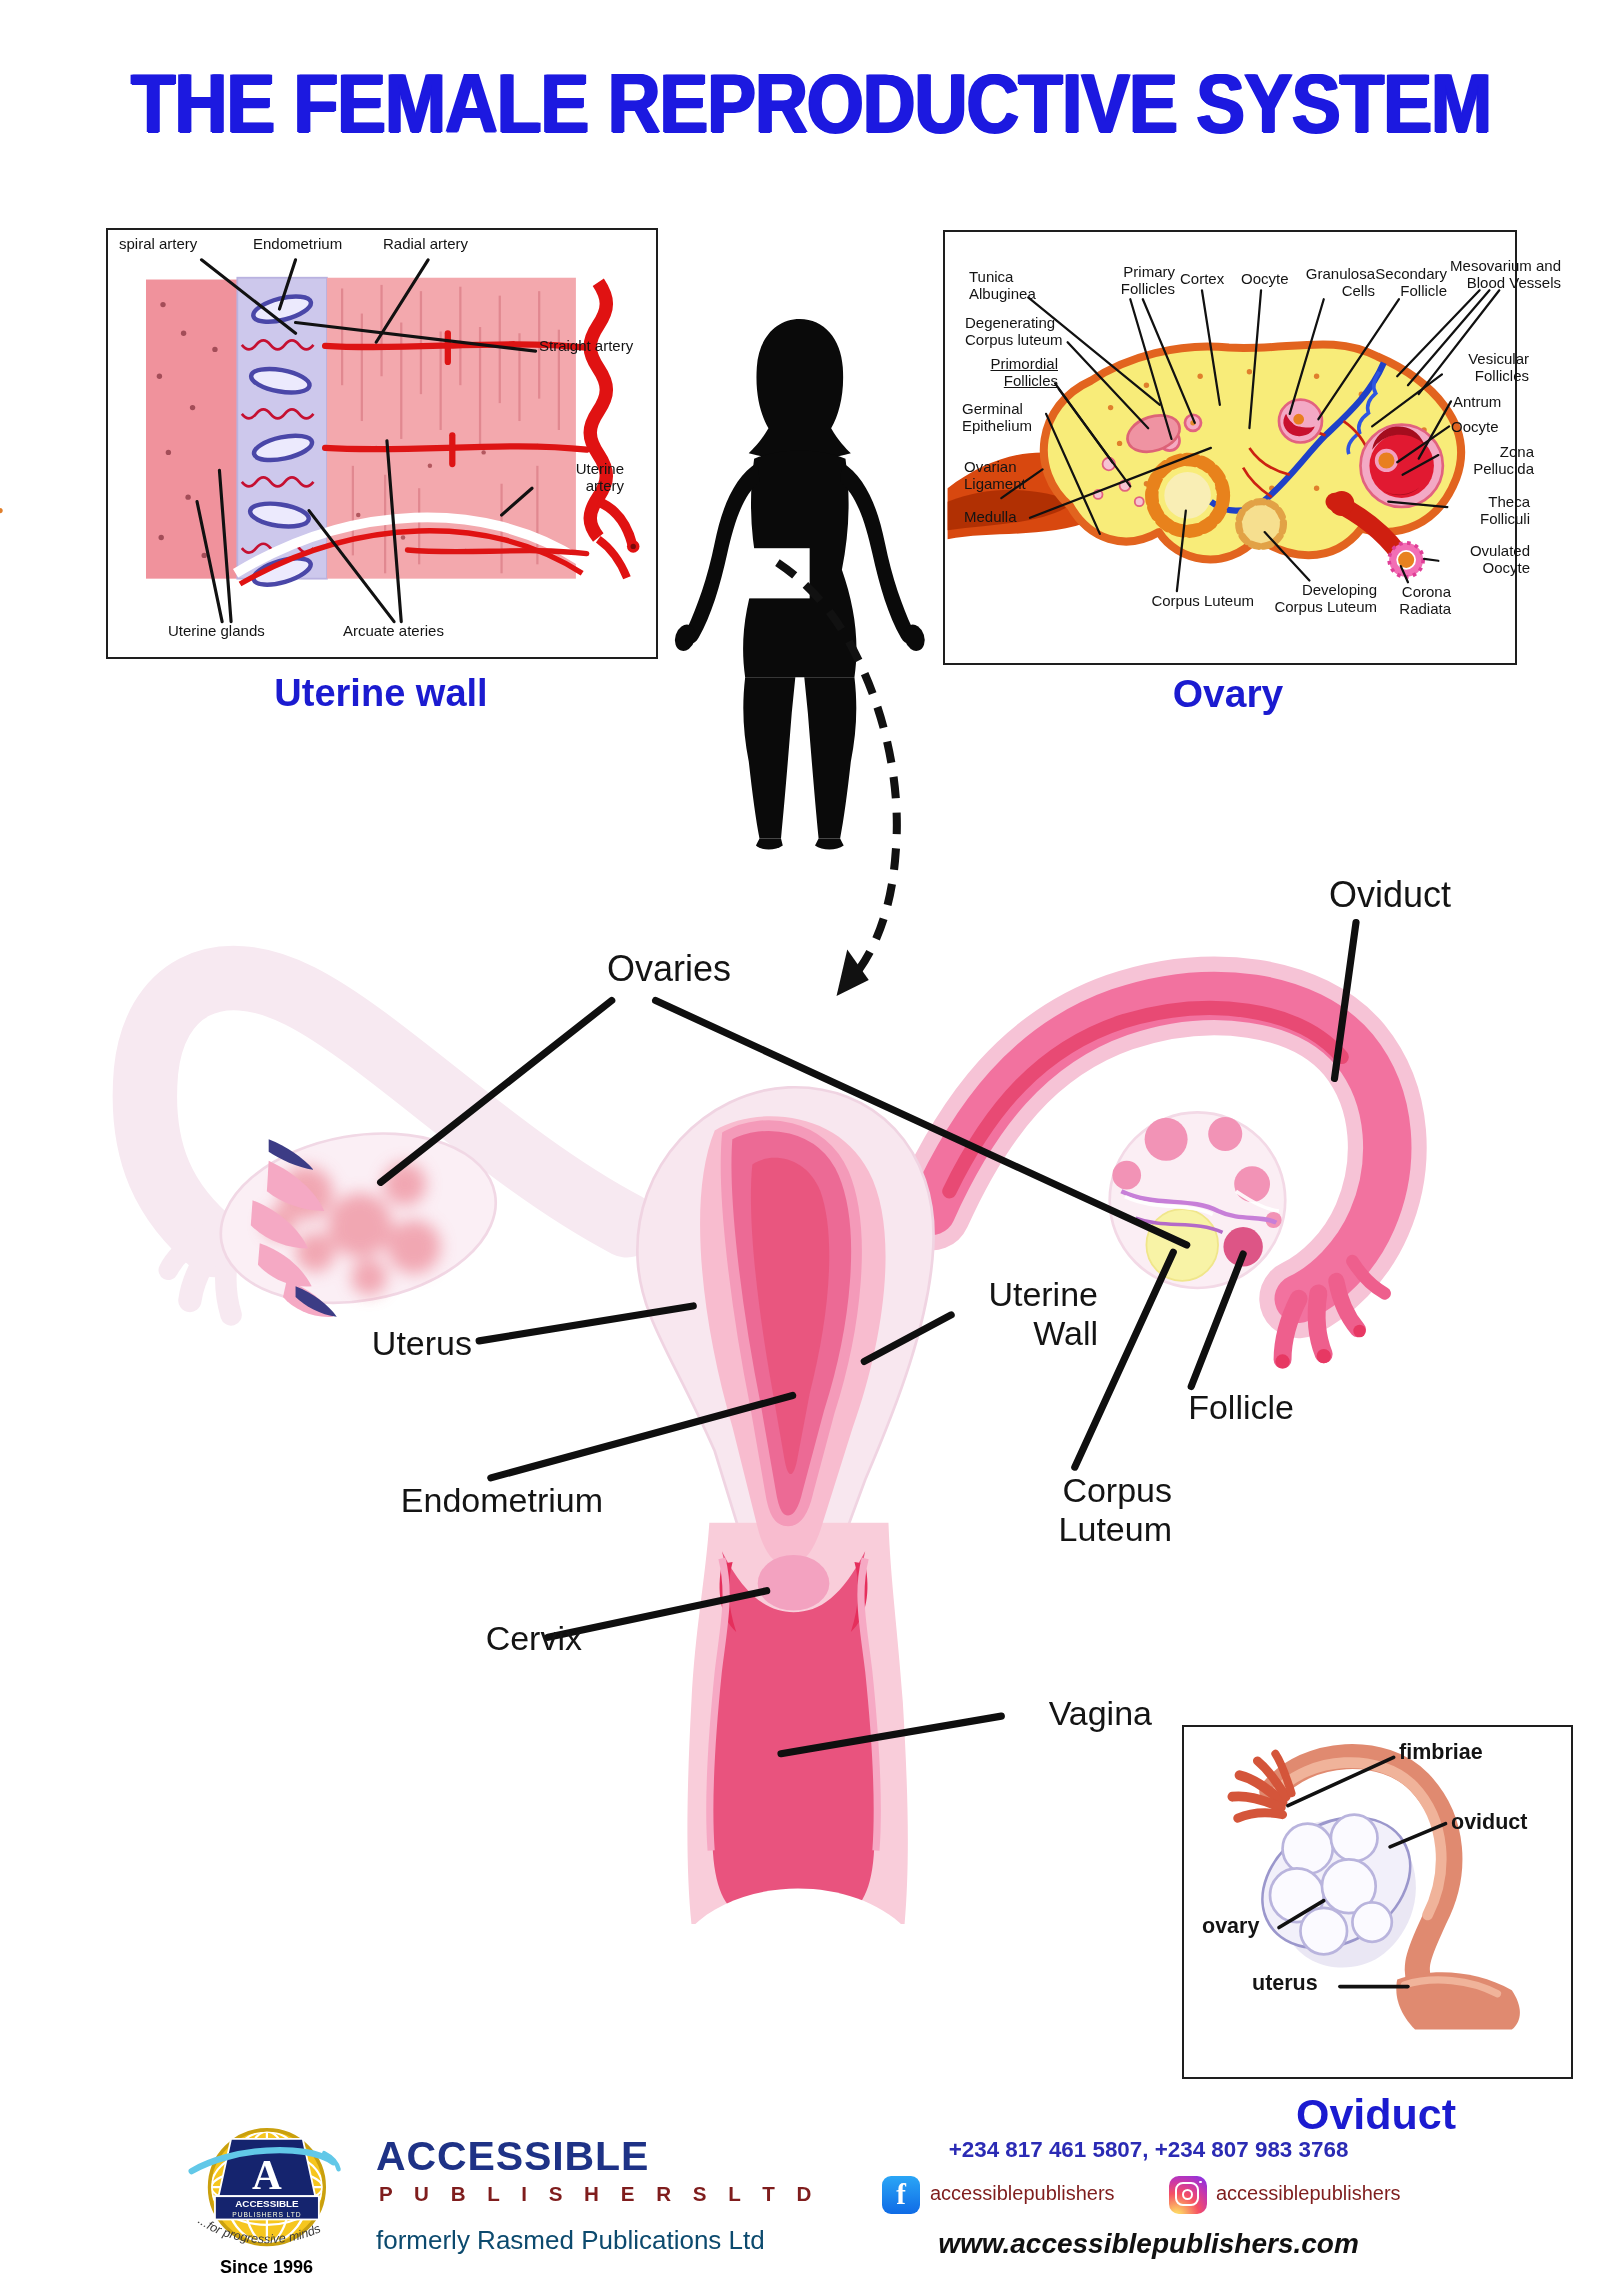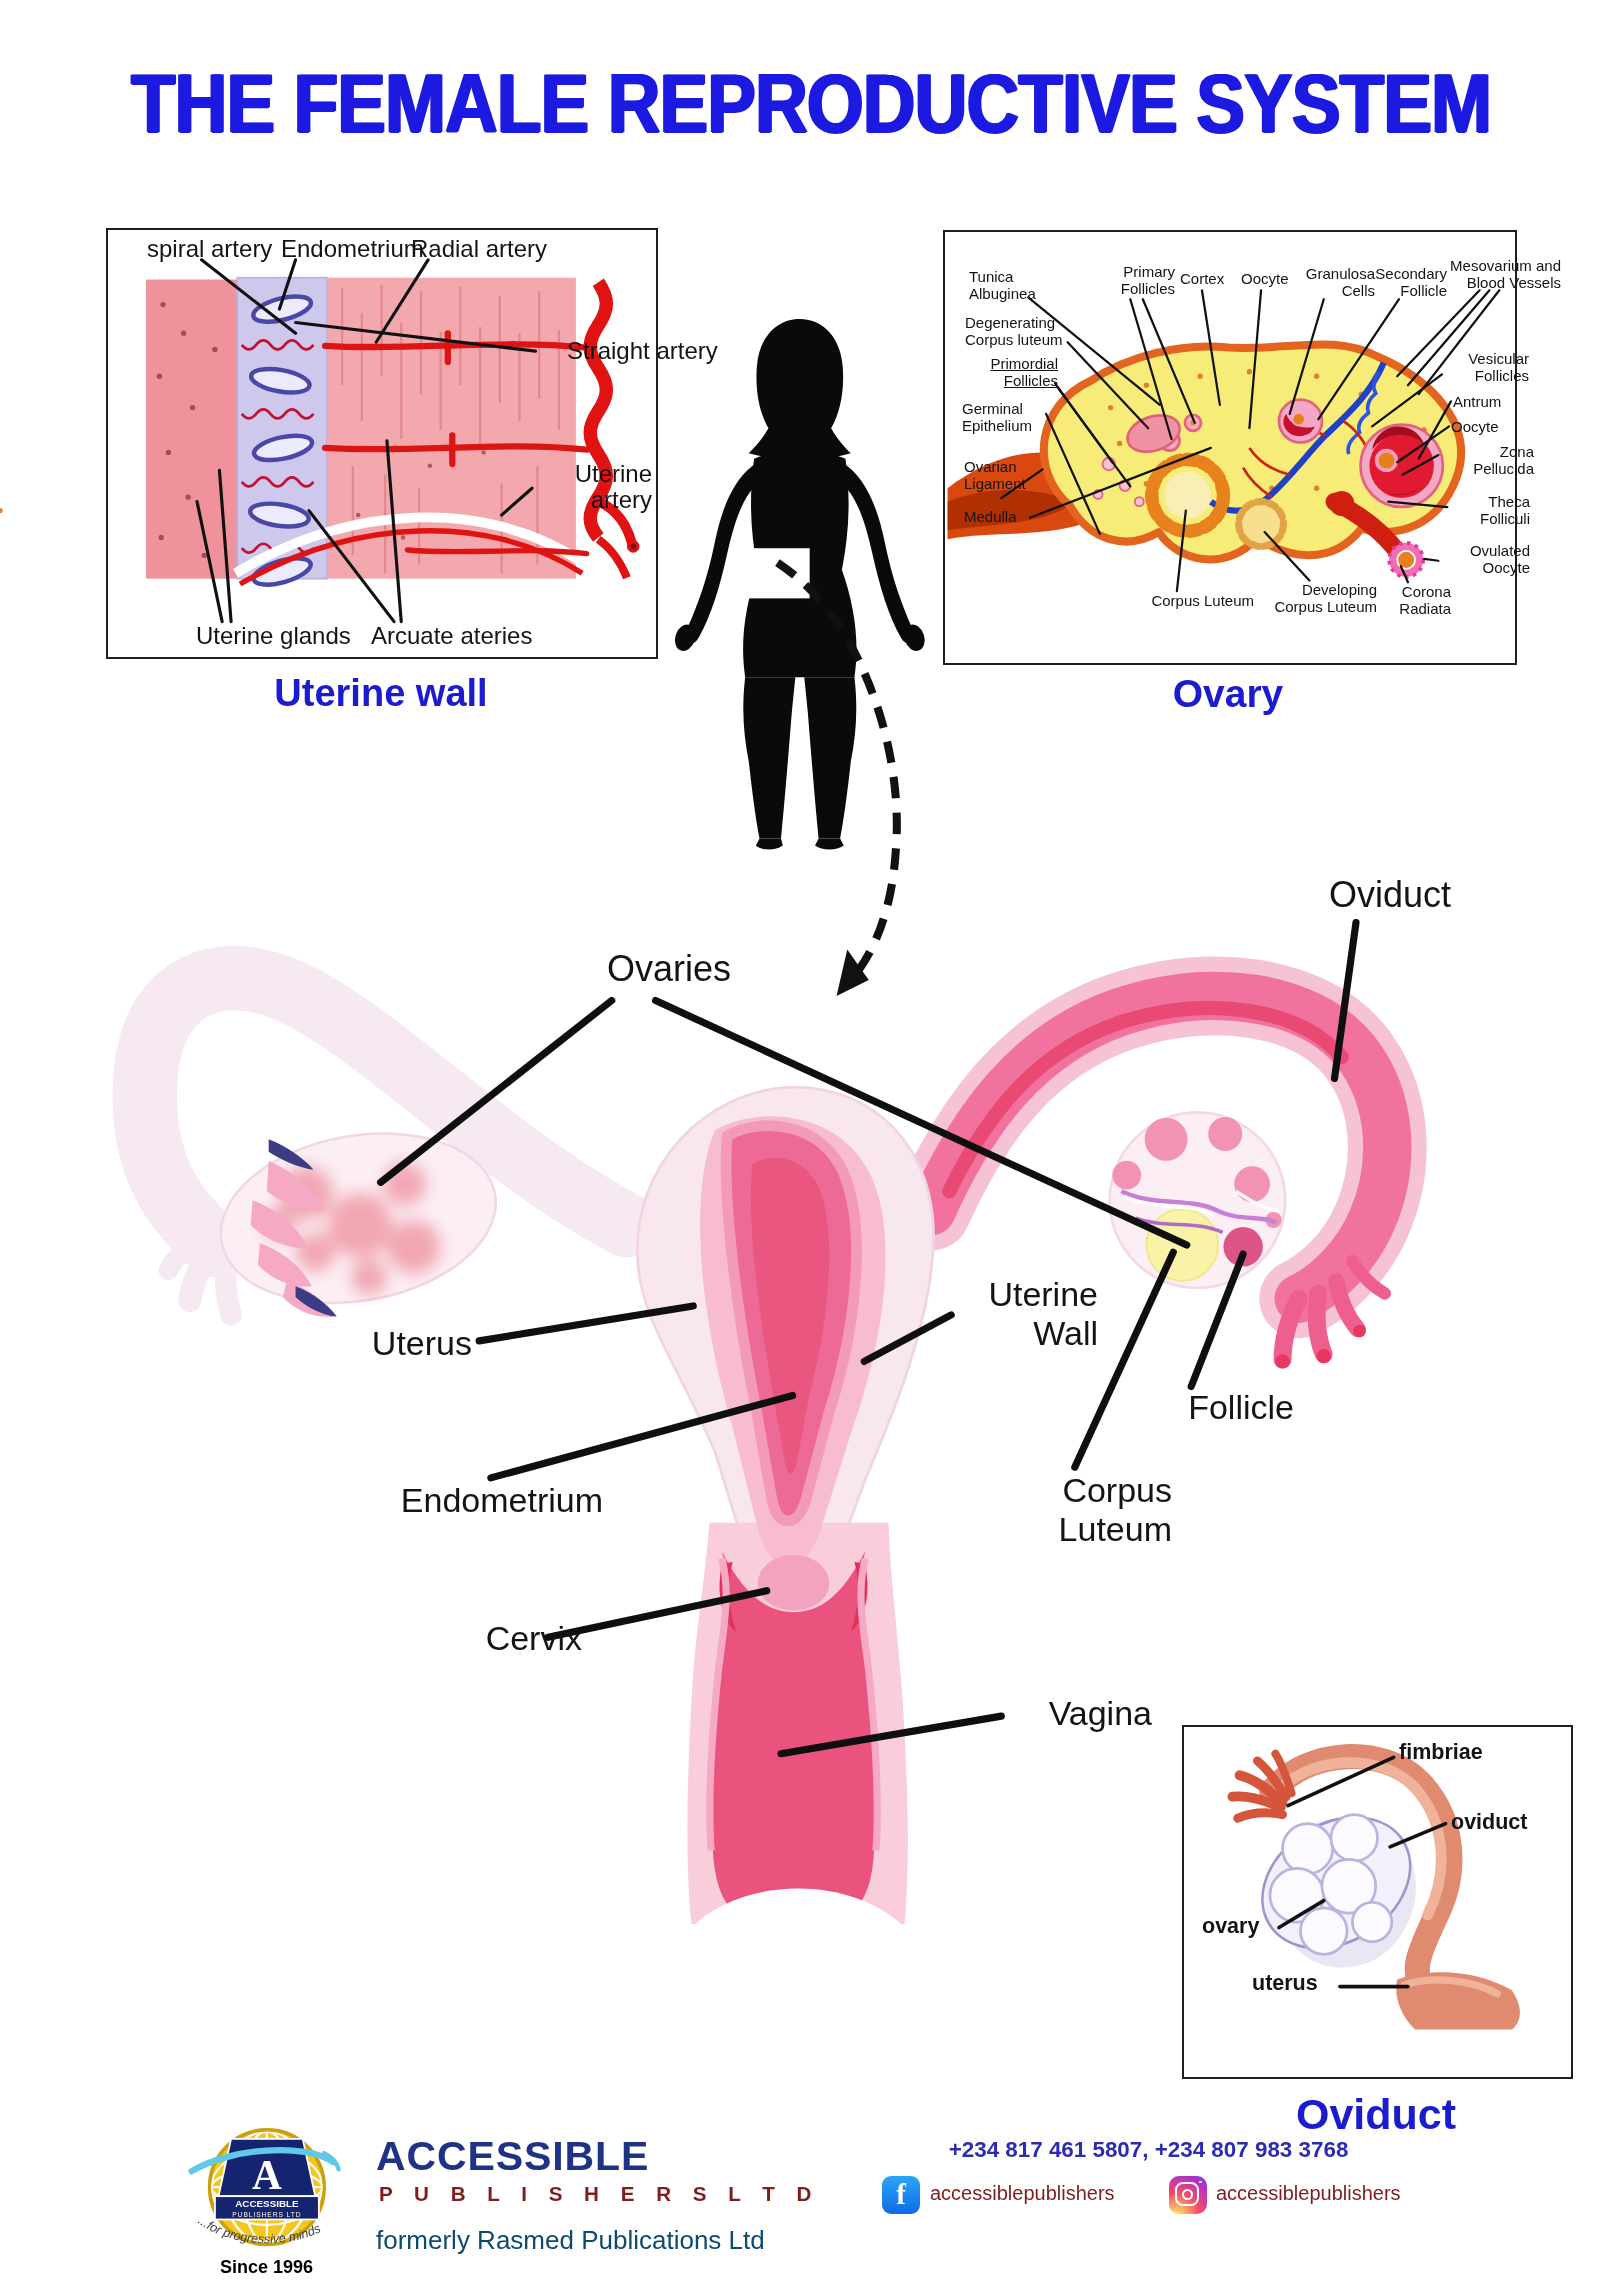--- a/index.html
+++ b/index.html
@@ -8,21 +8,21 @@
   .art{position:absolute;left:0;top:0;width:1622px;height:2293px;}
   .title{position:absolute;left:0;top:56px;width:1622px;text-align:center;
     font-size:73px;font-weight:900;letter-spacing:-0.9px;color:#1c19e0;
     transform:scaleY(1.14);transform-origin:top center;
     text-shadow:1.3px 0 0 #1c19e0,-1.3px 0 0 #1c19e0,0 0.9px 0 #1c19e0;}
   .panel{position:absolute;border:2.7px solid #1e1e1e;background:transparent;}
   .cap{position:absolute;color:#1b1bd0;font-weight:bold;text-align:center;}
   .lbl{position:absolute;color:#141414;line-height:1.1;}
   .c{text-align:right;}
   .r{text-align:right;}
-  .s21{font-size:24px;margin-left:28px;}
+  .s21{font-size:15px;}
   .s17{font-size:15px;line-height:1.12;}
   .s38{font-size:34px;line-height:1.15;}
   .b24{font-size:21.5px;font-weight:bold;}
   .foot-name{position:absolute;left:376px;top:2133px;font-size:41px;font-weight:800;
     letter-spacing:0.9px;color:#1e3286;}
   .foot-sub{position:absolute;left:379px;top:2182px;font-size:20.6px;font-weight:bold;
     letter-spacing:8px;color:#7f1d1d;}
   .foot-formerly{position:absolute;left:376px;top:2225px;font-size:26px;color:#0c4a6e;}
   .since{position:absolute;left:195px;top:2257px;width:143px;text-align:center;
     font-size:18px;font-weight:800;color:#000000;}
@@ -443,15 +443,16 @@
 <div class="foot-sub">P U B L I S H E R S   L T D</div>
 <div class="foot-formerly">formerly Rasmed Publications Ltd</div>
 <div class="since">Since 1996</div>
 <div class="phones">+234 817 461 5807, +234 807 983 3768</div>
 <div class="fbicon"></div>
 <div class="social-label" style="left:930px;top:2182px;">accessiblepublishers</div>
 <div class="igicon">
       <span style="position:absolute;right:5.4px;top:4.5px;width:2.7px;height:2.7px;background:#fff;border-radius:50%;"></span>
     </div>
 <div class="social-label" style="left:1216px;top:2182px;">accessiblepublishers</div>
+<div class="website">www.accessiblepublishers.com</div>
 
 </div>
 
 
 </body></html>

